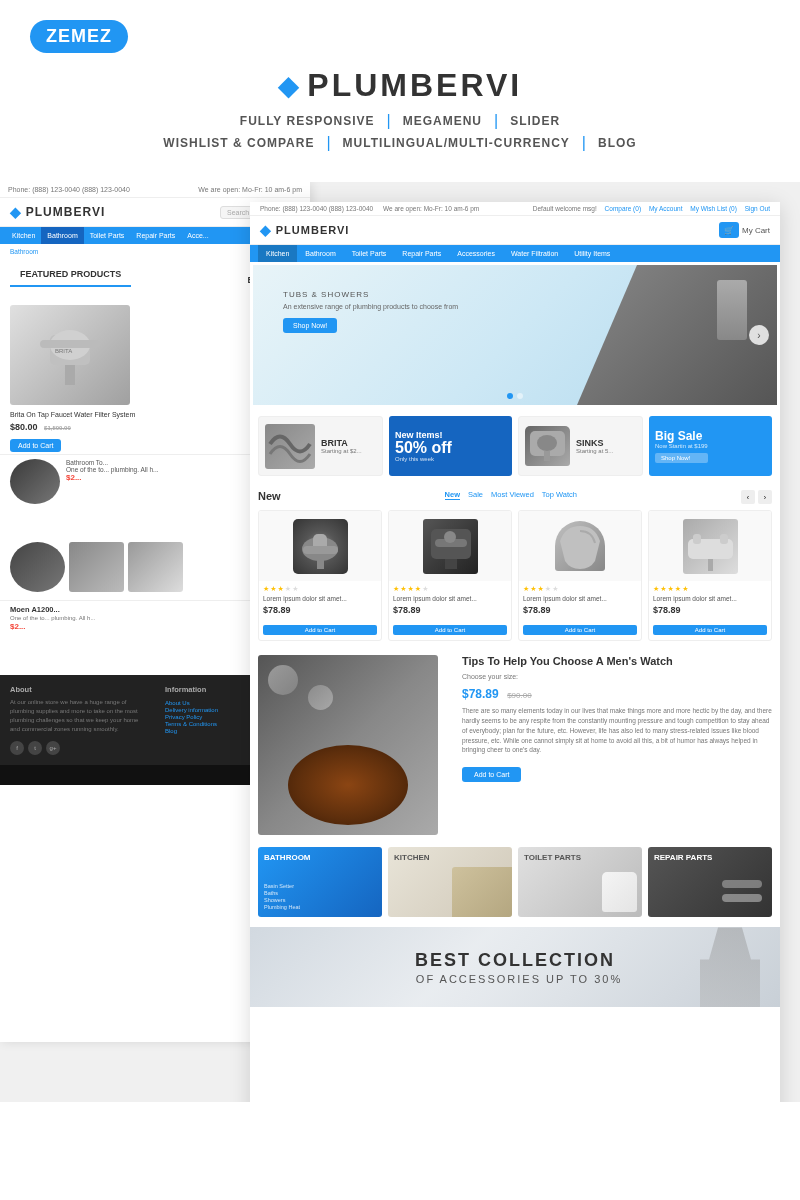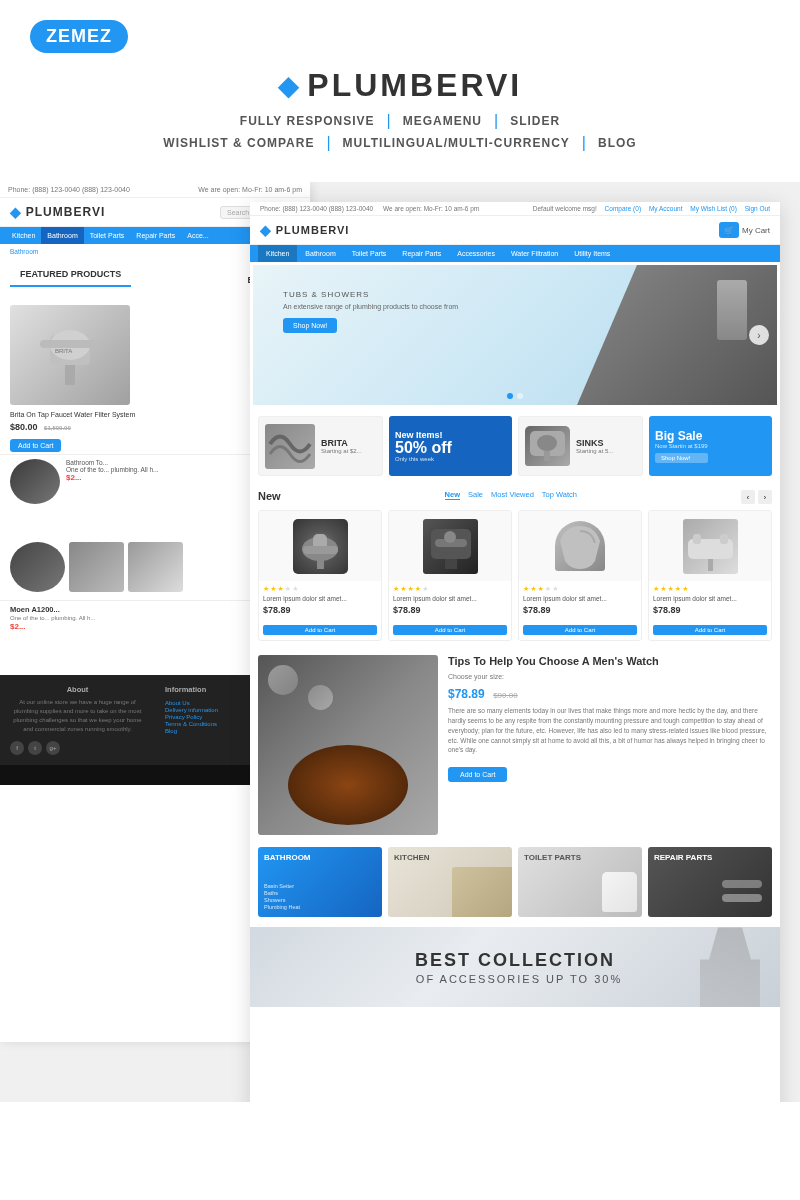--- a/index.html
+++ b/index.html
@@ -633,21 +633,21 @@
       gap: 1px;
       margin-bottom: 2px;
     }
 
     .star { color: #FFC107; font-size: 7px; }
     .star.empty { color: #ddd; }
 
     
     .tips-section {
       display: flex;
-      gap: 10px;
+      gap: 24px;
       padding: 8px 8px 4px;
       justify-content: flex-end;
     }
 
     .tips-product-img {
       width: 180px;
       flex-shrink: 0;
       background: linear-gradient(135deg, #555 0%, #888 50%, #aaa 100%);
       height: 180px;
       border-radius: 3px;
@@ -917,21 +917,21 @@
     
     <div style="padding:4px 10px;border-top:1px solid #eee;margin-top:4px;">
       <div style="font-size:7.5px;font-weight:700;color:#333;">Moen A1200...</div>
       <div style="font-size:6px;color:#777;line-height:1.4;">One of the to... plumbing. All h...</div>
       <div style="font-size:8px;font-weight:700;color:#f44336;">$2...</div>
     </div>
     
     
     <div class="left-footer" style="margin-top:40px;">
       <div style="display:flex;gap:20px;">
-        <div style="flex:1;text-align:center;">
+        <div style="flex:1;">
           <div class="left-footer-title">About</div>
           <div class="left-footer-text">At our online store we have a huge range of plumbing supplies and more to take on the most plumbing challenges so that we keep your home and commercial zones running smoothly.</div>
         </div>
         <div style="flex:1;">
           <div class="left-footer-title">Information</div>
           <div class="left-footer-links">
             <a class="left-footer-link">About Us</a>
             <a class="left-footer-link">Delivery information</a>
             <a class="left-footer-link">Privacy Policy</a>
             <a class="left-footer-link">Terms &amp; Conditions</a>

